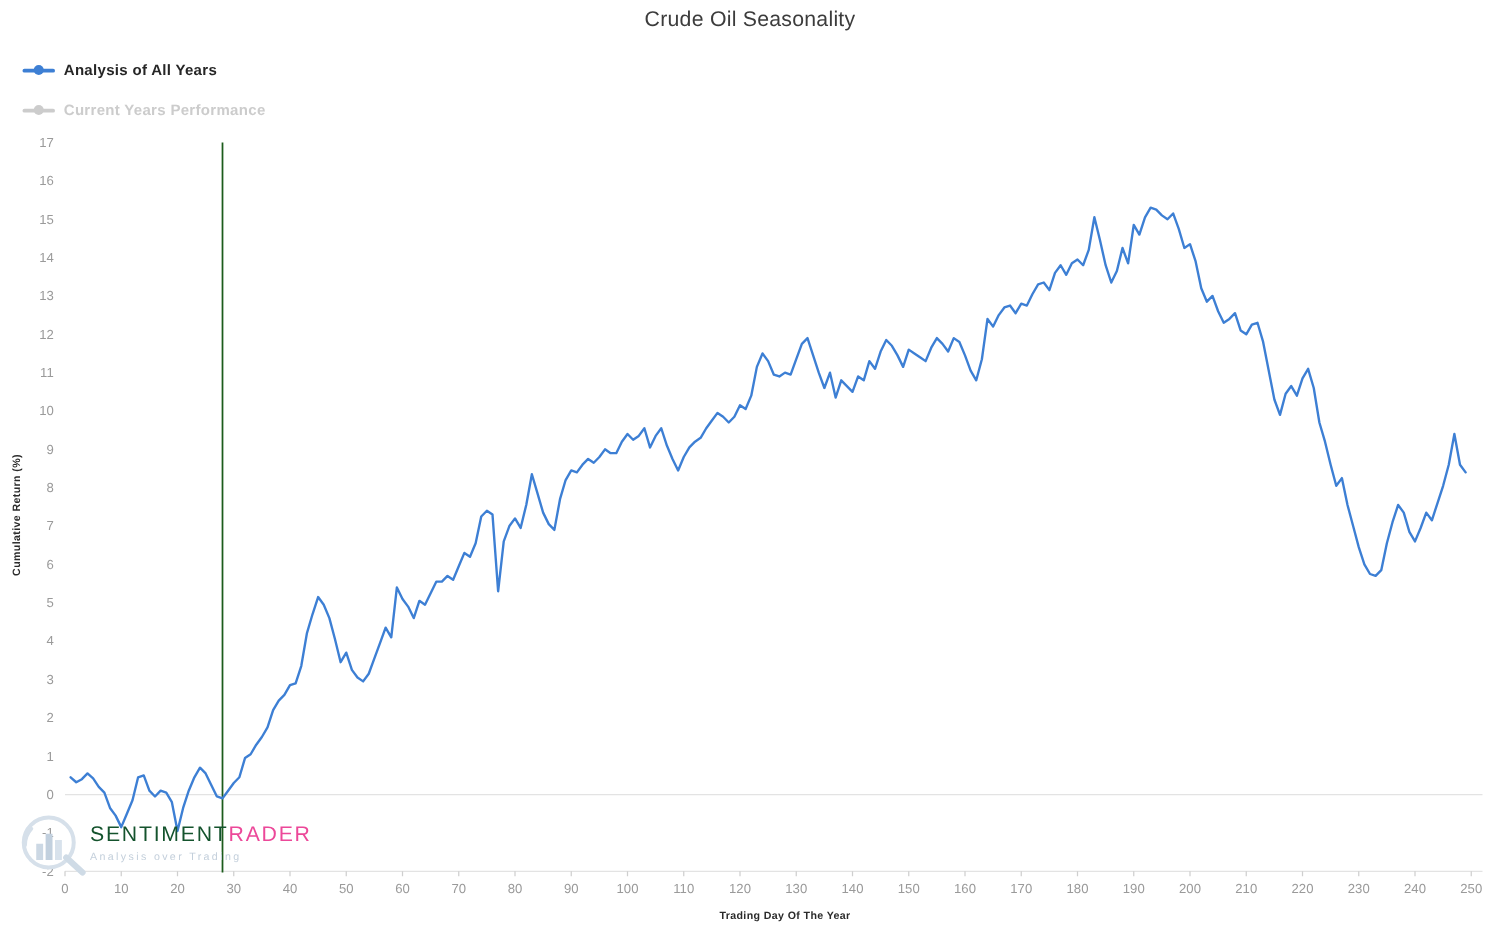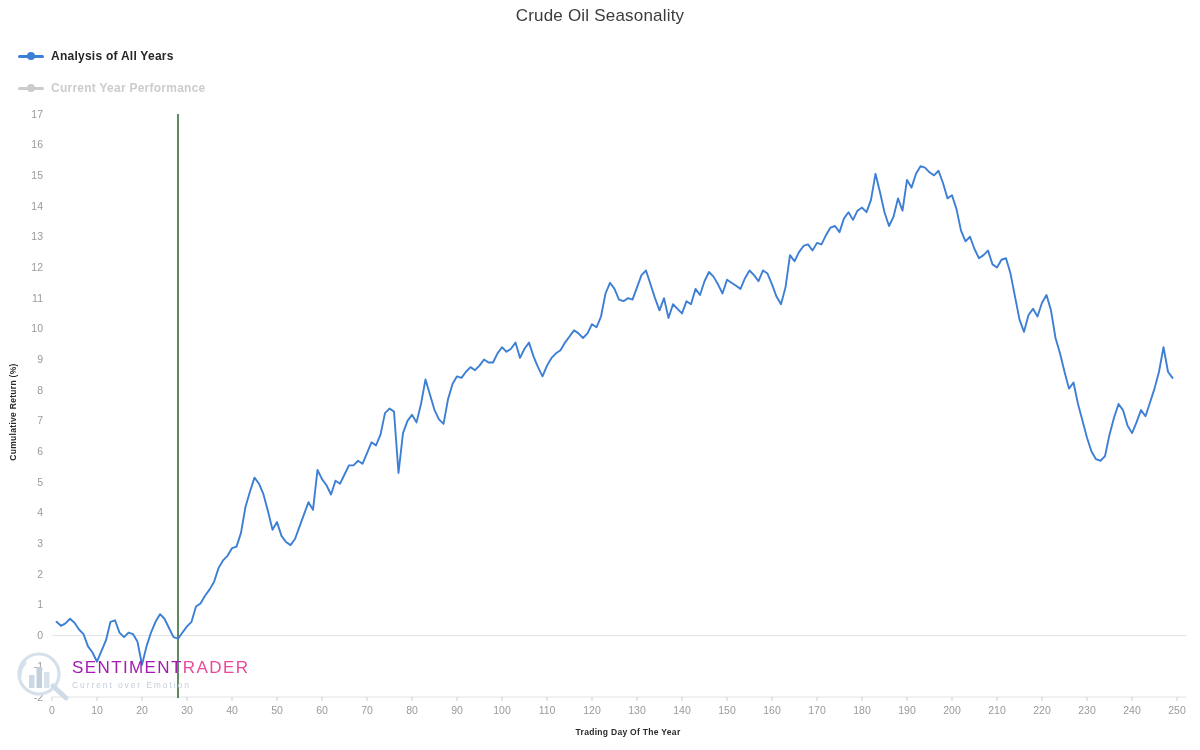--- a/index.html
+++ b/index.html
@@ -99,21 +99,21 @@
   }
   #wm-text {
     position: absolute;
     left: 58px; top: 10px;
   }
   #wm-name {
     font-size: 17px;
     letter-spacing: 1.4px;
     white-space: nowrap;
   }
-  #wm-name .s1 { color: #a21caf; }
+  #wm-name .s1 { color: #14532d; }
   #wm-name .s2 { color: #ec4899; }
   #wm-tag {
     font-size: 8.5px;
     letter-spacing: 1.9px;
     color: #c3cfdb;
     margin-top: 2px;
     white-space: nowrap;
   }
 </style>
 </head>
@@ -129,21 +129,21 @@
         <span class="bar" style="background:#3d7fd4"></span>
         <span class="dot" style="background:#3d7fd4"></span>
       </span>
       <span class="legend-label">Analysis of All Years</span>
     </div>
     <div class="legend-item inactive">
       <span class="legend-marker">
         <span class="bar" style="background:#cccccc"></span>
         <span class="dot" style="background:#cccccc"></span>
       </span>
-      <span class="legend-label">Current Year Performance</span>
+      <span class="legend-label">Current Years Performance</span>
     </div>
   </div>
 
   <div id="plot-wrap">
     <svg id="plot-svg" width="1200" height="750">
       <g id="g-grid">
           <line x1="52" x2="1186" y1="635.6315789473684" y2="635.6315789473684" stroke="#e3e3e3" stroke-width="1"></line>
           <line x1="52" x2="1186" y1="697" y2="697" stroke="#e3e3e3" stroke-width="1"></line>
         </g>
       <g id="g-yticks">
@@ -239,17 +239,17 @@
       <rect x="15" y="25" width="5.5" height="13" fill="#ccd8e4"></rect>
       <rect x="22.5" y="17" width="5.5" height="21" fill="#c2d0de"></rect>
       <rect x="30" y="22" width="5.5" height="16" fill="#d8e2ec"></rect>
       <line x1="39" y1="36" x2="52" y2="48" stroke="#cfdbe6" stroke-width="5" stroke-linecap="round"></line>
       <path d="M6 26 a19 19 0 0 1 5 -13" fill="none" stroke="#d6e0ea" stroke-width="3.2" stroke-linecap="round"></path>
     </svg>
     <div id="wm-text">
       <div id="wm-name">
         <span class="s1">SENTIMENT</span><span class="s2">RADER</span>
       </div>
-      <div id="wm-tag">Current over Emotion</div>
+      <div id="wm-tag">Analysis over Trading</div>
     </div>
   </div>
 
 </div>
 
 </body></html>

